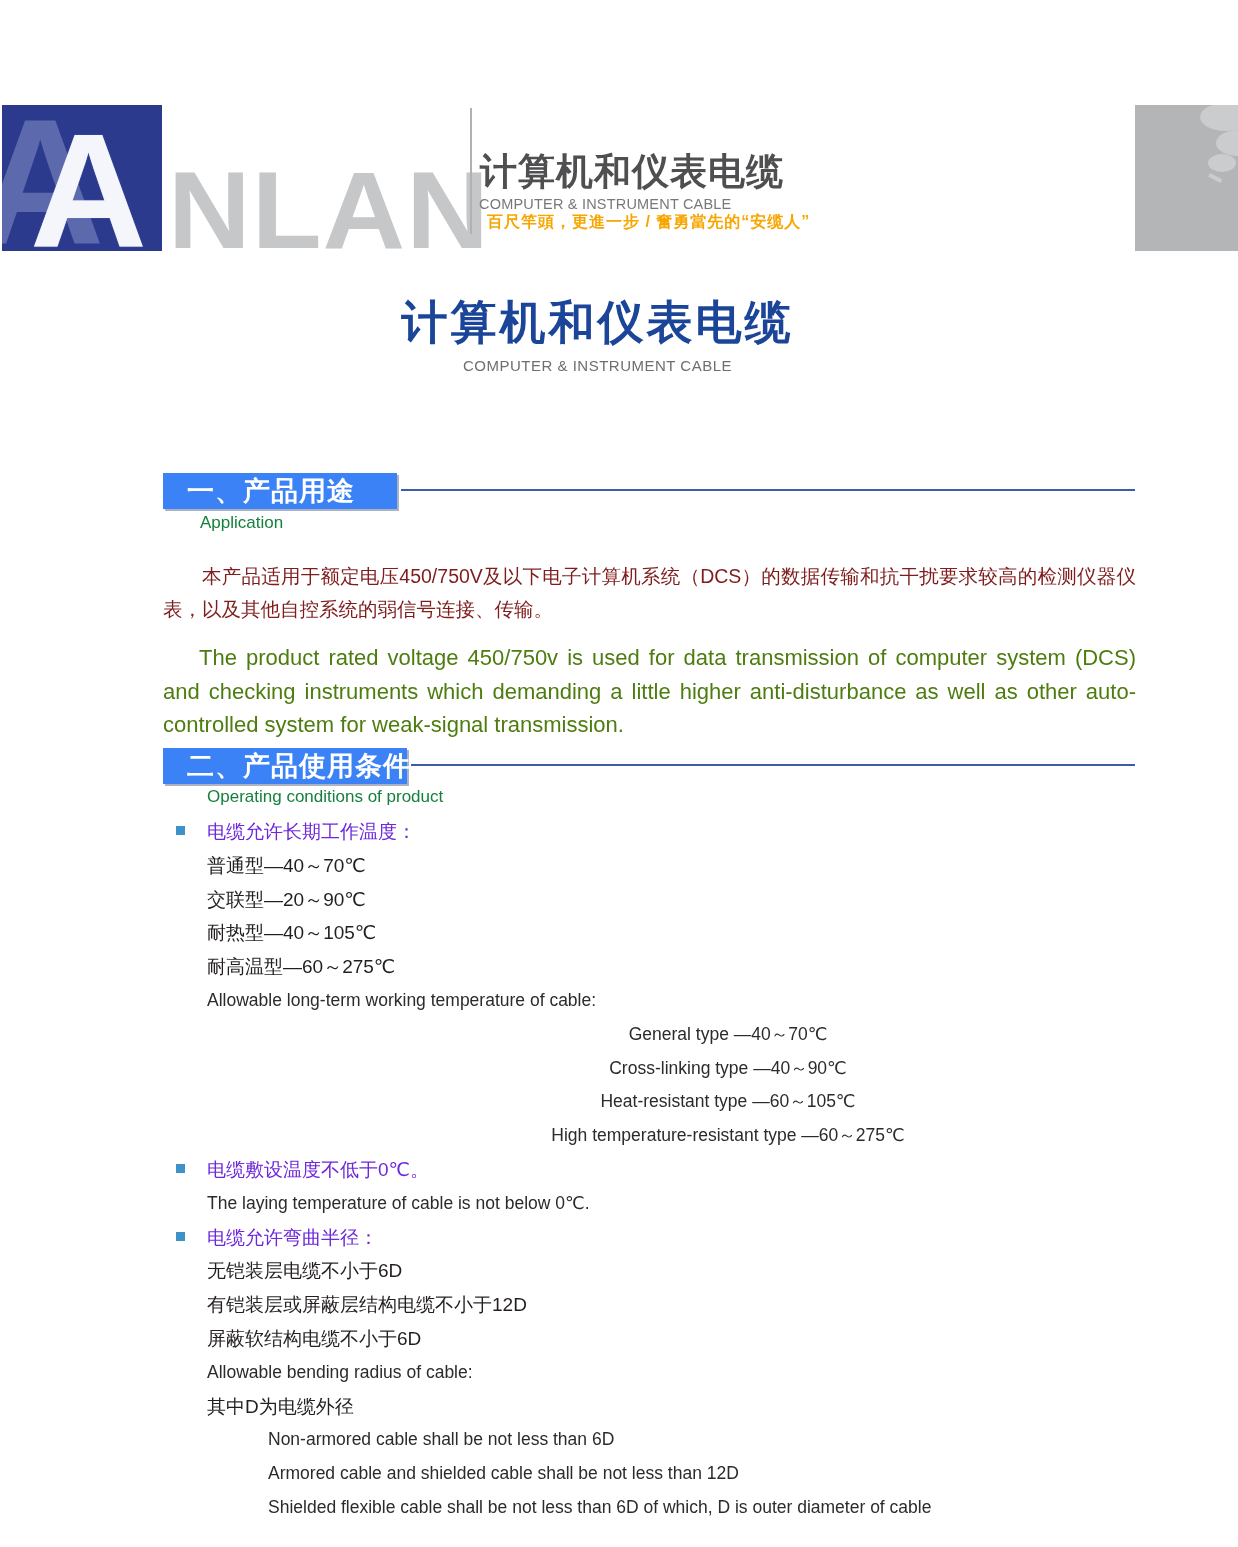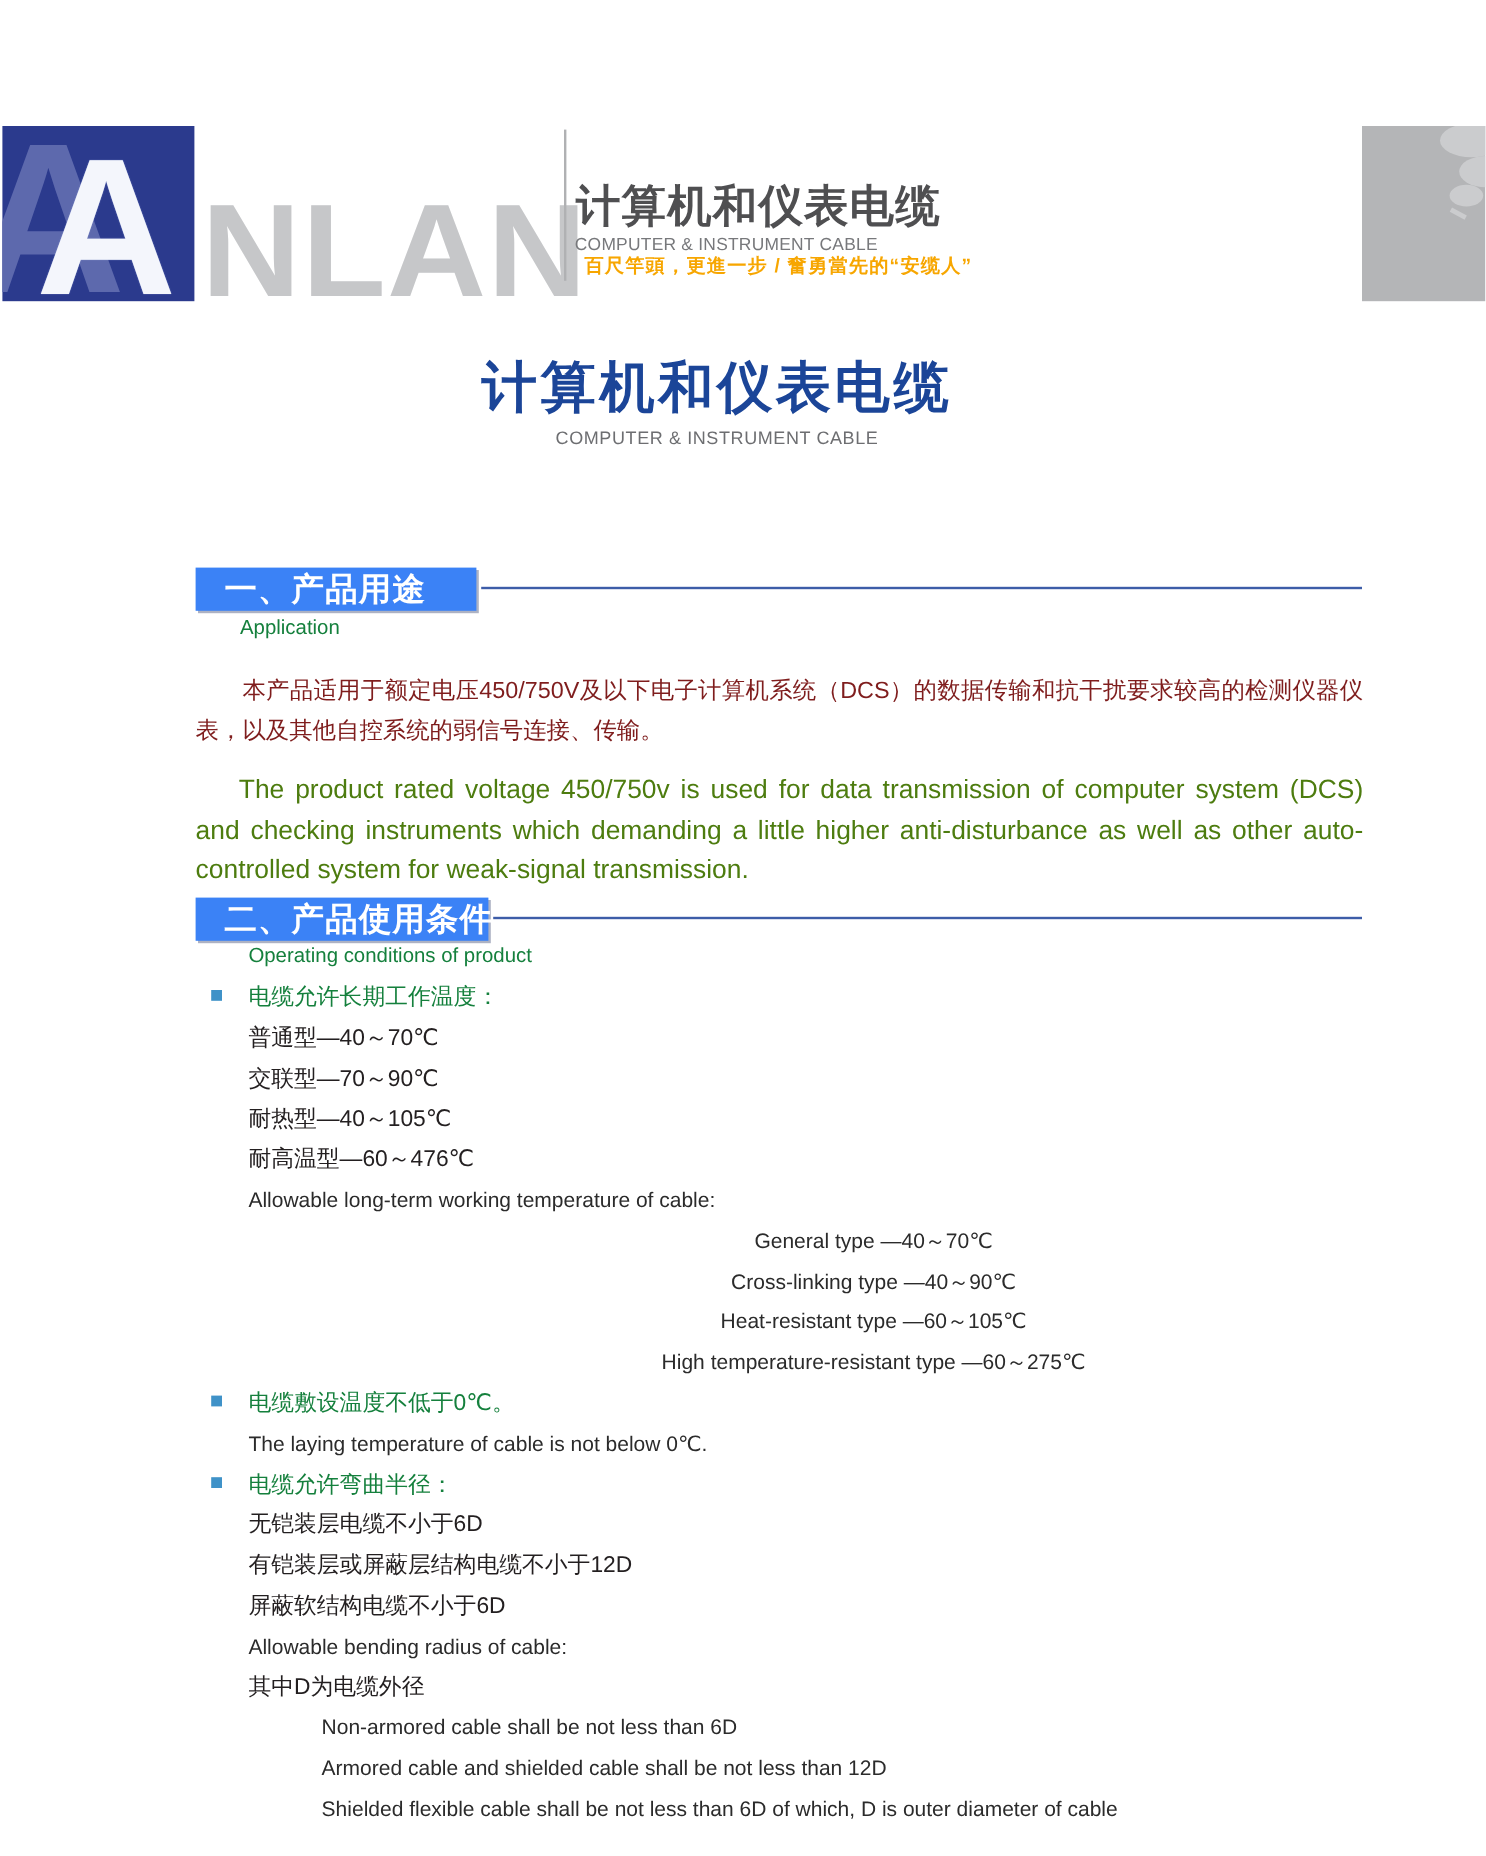--- a/index.html
+++ b/index.html
@@ -48,21 +48,21 @@
   .para-cn{top:560px;font-size:19.5px;line-height:33px;color:#7f1d1d;text-indent:2em;}
   .para-en{top:641px;font-size:22px;line-height:33.5px;color:#4d7c0f;text-indent:36px;}
 
   
   .list{position:absolute;left:163px;top:815px;width:1000px;}
   .row{line-height:33.8px;height:33.8px;white-space:nowrap;}
   .row.cn{padding-left:44px;font-size:19px;color:#231f20;}
   .row.en{padding-left:44px;font-size:17.5px;color:#2b2b2b;}
   .row.sub1{padding-left:130px;font-size:17.5px;color:#2b2b2b;text-align:center;}
   .row.sub3{padding-left:105px;font-size:17.5px;color:#2b2b2b;}
-  .row.b{padding-left:13px;font-size:19px;color:#15803d;}
+  .row.b{padding-left:13px;font-size:19px;color:#6d28d9;}
   .sq{display:inline-block;width:9px;height:9px;background:#3f92c8;margin-right:22px;
       vertical-align:middle;position:relative;top:-2px;}
 </style>
 </head>
 <body>
 
 <div class="page">
 
   <div class="logo-block">
     <span class="a-ghost">A</span>
@@ -99,23 +99,23 @@
   <div class="sec-box sec2-box">二、产品使用条件</div>
   <div class="sec-line sec2-line"></div>
   <div class="sec-sub sec2-sub">Operating conditions of product</div>
 
   <div class="list">
 
     <div class="row b">
       <span class="sq"></span><span>电缆允许长期工作温度：</span>
     </div>
     <div class="row cn">普通型—40～70℃</div>
-    <div class="row cn">交联型—70～90℃</div>
+    <div class="row cn">交联型—20～90℃</div>
     <div class="row cn">耐热型—40～105℃</div>
-    <div class="row cn">耐高温型—60～476℃</div>
+    <div class="row cn">耐高温型—60～275℃</div>
     <div class="row en">Allowable long-term working temperature of cable:</div>
     <div class="row sub1">General type —40～70℃</div>
     <div class="row sub1">Cross-linking type —40～90℃</div>
     <div class="row sub1">Heat-resistant type —60～105℃</div>
     <div class="row sub1">High temperature-resistant type —60～275℃</div>
 
     <div class="row b">
       <span class="sq"></span><span>电缆敷设温度不低于0℃。</span>
     </div>
     <div class="row en">The laying temperature of cable is not below 0℃.</div>

